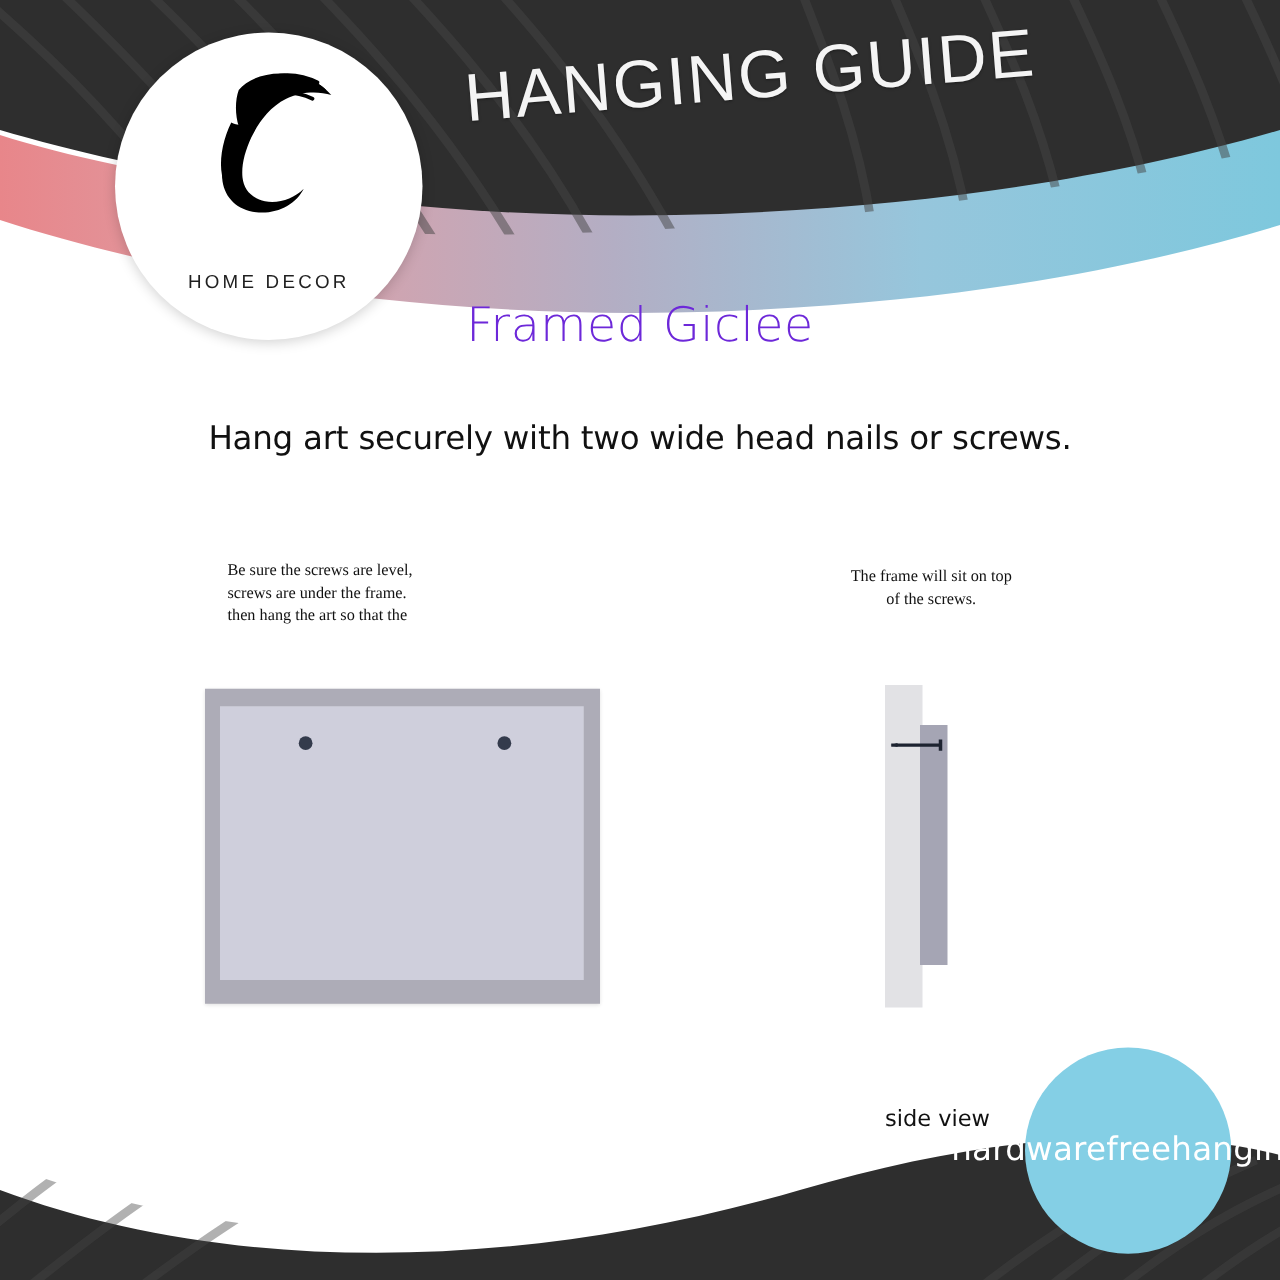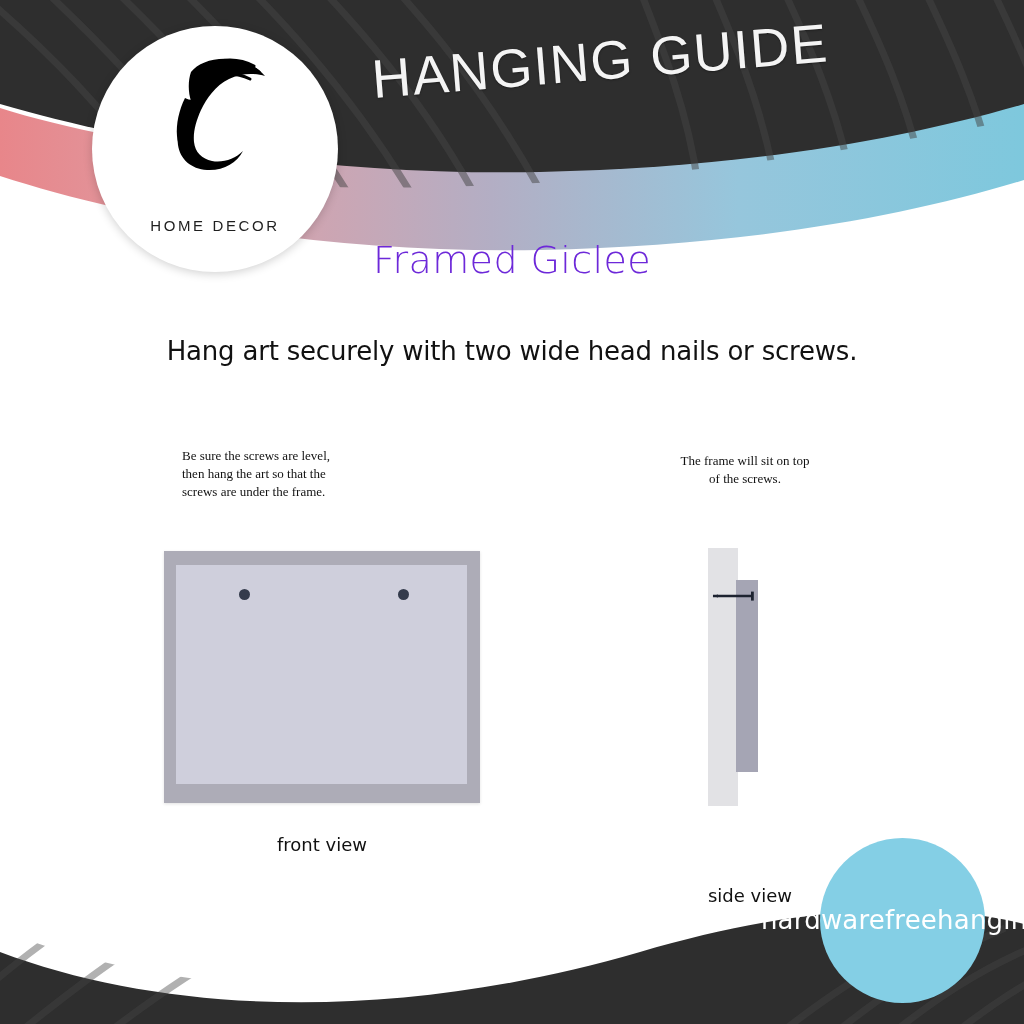--- a/index.html
+++ b/index.html
@@ -336,22 +336,22 @@
   </div>
 
   <div class="header-title">HANGING GUIDE</div>
 
   <div class="product-title">Framed Giclee</div>
 
   <div class="lead-text">Hang art securely with two wide head nails or screws.</div>
 
   <div class="caption caption-left">
     <span class="line">Be sure the screws are level,</span>
+    <span class="line">screws are under the frame.</span>
     <span class="line">then hang the art so that the</span>
-    <span class="line">screws are under the frame.</span>
   </div>
 
   <div class="caption caption-right">
     <span class="line">The frame will sit on top</span>
     <span class="line">of the screws.</span>
   </div>
 
   <div class="front-view">
     <div class="front-view-inner">
       <div class="screw-dot left"></div>
@@ -362,21 +362,20 @@
   <div class="side-view">
     <div class="wall-strip"></div>
     <div class="frame-strip"></div>
     <svg class="side-screw" viewBox="0 0 48 12">
       <path d="M1,6 L40,6" stroke="#1d2330" stroke-width="2.6" stroke-linecap="butt"></path>
       <path d="M0.5,6 L6,4.4 L6,7.6 Z" fill="#1d2330"></path>
       <rect x="39" y="1.6" width="2.8" height="9" fill="#1d2330"></rect>
     </svg>
   </div>
 
-  <div class="view-label label-front">front view</div>
   <div class="view-label label-side">side view</div>
 
   <div class="hw-badge">
     <span>hardware</span>
     <span>free</span>
     <span>hanging</span>
   </div>
 
 </div>
 

